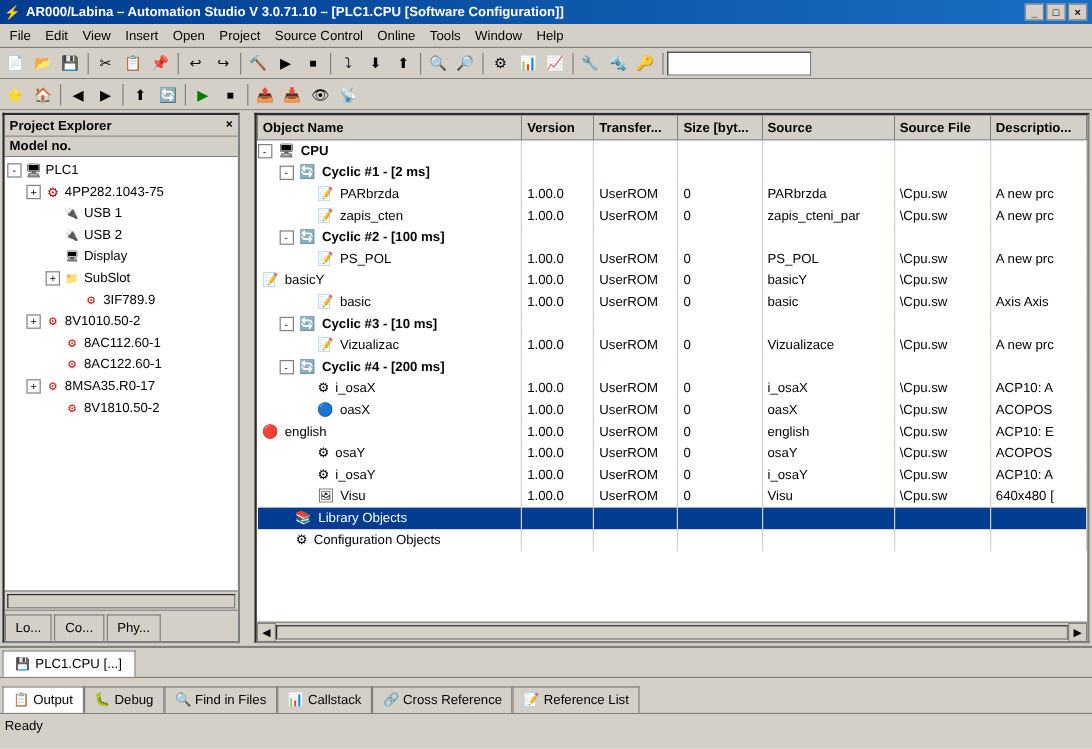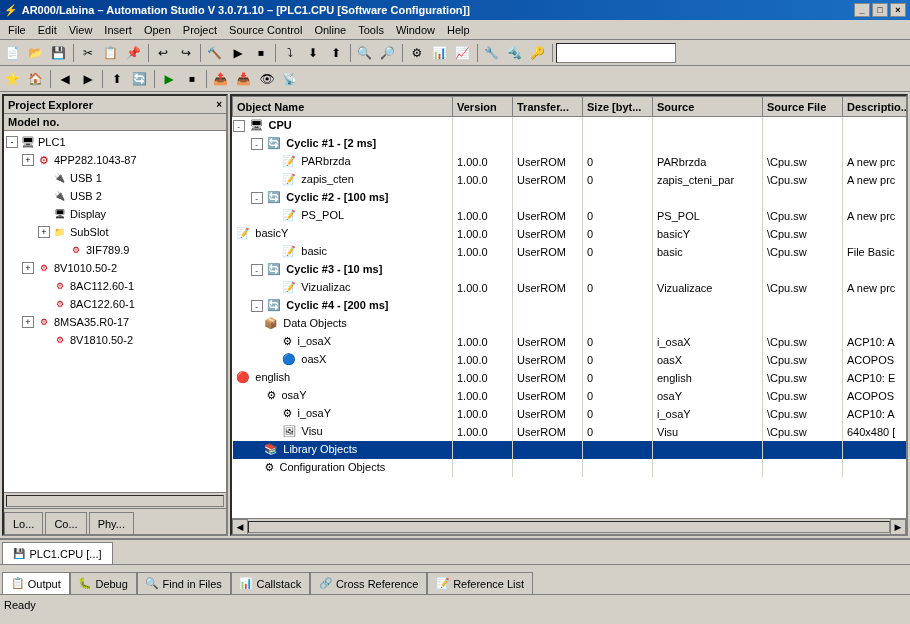--- a/index.html
+++ b/index.html
@@ -21,35 +21,35 @@
     .tb-sep { width: 1px; height: 18px; background: #808080; margin: 0 2px; }
     .tb-combo { height: 20px; width: 120px; font-size: 10px; border: 1px inset #808080; background: #fff; }
 
     
     .toolbar2 { background: #d4d0c8; border-bottom: 1px solid #808080; height: 26px; display: flex; align-items: center; padding: 0 2px; gap: 1px; }
 
     
     .main-area { display: flex; height: calc(624px - 20px - 20px - 26px - 26px - 26px - 30px - 30px); background: #d4d0c8; }
 
     
-    .project-explorer { width: 226px; border: 2px inset #808080; background: #fff; display: flex; flex-direction: column; margin: 2px 0 2px 2px; }
+    .project-explorer { width: 198px; border: 2px inset #808080; background: #fff; display: flex; flex-direction: column; margin: 2px 0 2px 2px; }
     .panel-header { background: #d4d0c8; border-bottom: 1px solid #808080; height: 18px; display: flex; align-items: center; justify-content: space-between; padding: 0 4px; font-weight: bold; font-size: 11px; }
     .panel-close { cursor: pointer; font-size: 10px; }
     .tree-content { flex: 1; overflow-y: auto; overflow-x: auto; padding: 2px; background: #fff; }
     .tree-item { display: flex; align-items: center; padding: 1px 0; cursor: pointer; white-space: nowrap; }
     .tree-expander { width: 12px; height: 12px; border: 1px solid #808080; background: #fff; display: inline-flex; align-items: center; justify-content: center; font-size: 9px; cursor: pointer; margin-right: 2px; color: #000; flex-shrink: 0; }
     .tree-icon { width: 16px; height: 16px; display: inline-flex; align-items: center; justify-content: center; margin-right: 2px; font-size: 11px; flex-shrink: 0; }
     .tree-label { font-size: 11px; }
 
     
     .panel-tabs { height: 26px; background: #d4d0c8; border-top: 1px solid #808080; display: flex; align-items: flex-end; }
     .panel-tab { padding: 2px 8px; border: 1px solid #808080; border-bottom: none; background: #d4d0c8; font-size: 11px; cursor: pointer; margin-right: 2px; height: 22px; display: flex; align-items: center; }
 
     
-    .content-area { flex: 1; border: 2px inset #808080; background: #fff; margin: 2px 2px 2px 2px; display: flex; flex-direction: column; overflow: hidden; }
+    .content-area { flex: 1; border: 2px inset #808080; background: #fff; margin: 2px 2px 2px 12px; display: flex; flex-direction: column; overflow: hidden; }
     
     
     .file-table { flex: 1; overflow-y: auto; overflow-x: auto; }
     .file-table table { width: 100%; border-collapse: collapse; font-size: 11px; }
     .file-table th { background: #d4d0c8; border: 1px solid #808080; padding: 2px 4px; text-align: left; font-weight: bold; position: sticky; top: 0; white-space: nowrap; height: 20px; }
     .file-table td { border-right: 1px solid #d4d0c8; padding: 1px 4px; white-space: nowrap; height: 18px; }
     .file-table tr.selected td { background: #003c8f; color: #fff; }
 
     
     .tab-bar { height: 26px; background: #d4d0c8; border-top: 2px solid #808080; display: flex; align-items: flex-end; padding: 0 2px; }
@@ -161,21 +161,21 @@
     <div class="tree-content" style="flex:1; overflow:auto;">
 
       <div class="tree-item">
         <span class="tree-expander">-</span>
         <span class="tree-icon">🖥</span>
         <span class="tree-label">PLC1</span>
       </div>
       <div class="tree-item" style="padding-left:16px;">
         <span class="tree-expander">+</span>
         <span class="tree-icon" style="color:#c80000;">⚙</span>
-        <span class="tree-label">4PP282.1043-87</span>
+        <span class="tree-label">4PP282.1043-75</span>
       </div>
       <div class="tree-item" style="padding-left:32px;">
         <span style="display:inline-block;width:14px;"></span>
         <span class="tree-icon" style="font-size:9px;">🔌</span>
         <span class="tree-label">USB 1</span>
       </div>
       <div class="tree-item" style="padding-left:32px;">
         <span style="display:inline-block;width:14px;"></span>
         <span class="tree-icon" style="font-size:9px;">🔌</span>
         <span class="tree-label">USB 2</span>
@@ -337,21 +337,21 @@
             <tr>
               <td style="padding-left:50px;">
       <span style="font-size:11px;margin-right:2px;">📝</span>
       basic
     </td>
               <td>1.00.0</td>
               <td>UserROM</td>
               <td>0</td>
               <td>basic</td>
               <td>\Cpu.sw</td>
-              <td>File Basic</td>
+              <td>Axis Axis</td>
             </tr>
             <tr>
               <td style="padding-left:18px;">
       <span style="display:inline-block;width:12px;height:12px;border:1px solid #808080;background:#fff;text-align:center;font-size:8px;line-height:12px;cursor:pointer;margin-right:2px;">-</span>
       <span style="font-size:11px;margin-right:2px;">🔄</span>
       <b>Cyclic #3 - [10 ms]</b>
     </td>
               <td></td>
               <td></td>
               <td></td>
@@ -378,32 +378,20 @@
       <b>Cyclic #4 - [200 ms]</b>
     </td>
               <td></td>
               <td></td>
               <td></td>
               <td></td>
               <td></td>
               <td></td>
             </tr>
             <tr>
-              <td style="padding-left:32px;">
-      <span style="font-size:11px;margin-right:2px;">📦</span>
-      Data Objects
-    </td>
-              <td></td>
-              <td></td>
-              <td></td>
-              <td></td>
-              <td></td>
-              <td></td>
-            </tr>
-            <tr>
               <td style="padding-left:50px;">
       <span style="font-size:11px;margin-right:2px;">⚙</span>
       i_osaX
     </td>
               <td>1.00.0</td>
               <td>UserROM</td>
               <td>0</td>
               <td>i_osaX</td>
               <td>\Cpu.sw</td>
               <td>ACP10: A</td>
@@ -426,21 +414,21 @@
       english
     </td>
               <td>1.00.0</td>
               <td>UserROM</td>
               <td>0</td>
               <td>english</td>
               <td>\Cpu.sw</td>
               <td>ACP10: E</td>
             </tr>
             <tr>
-              <td style="padding-left:34px;">
+              <td style="padding-left:50px;">
       <span style="font-size:11px;margin-right:2px;">⚙</span>
       osaY
     </td>
               <td>1.00.0</td>
               <td>UserROM</td>
               <td>0</td>
               <td>osaY</td>
               <td>\Cpu.sw</td>
               <td>ACOPOS</td>
             </tr>

